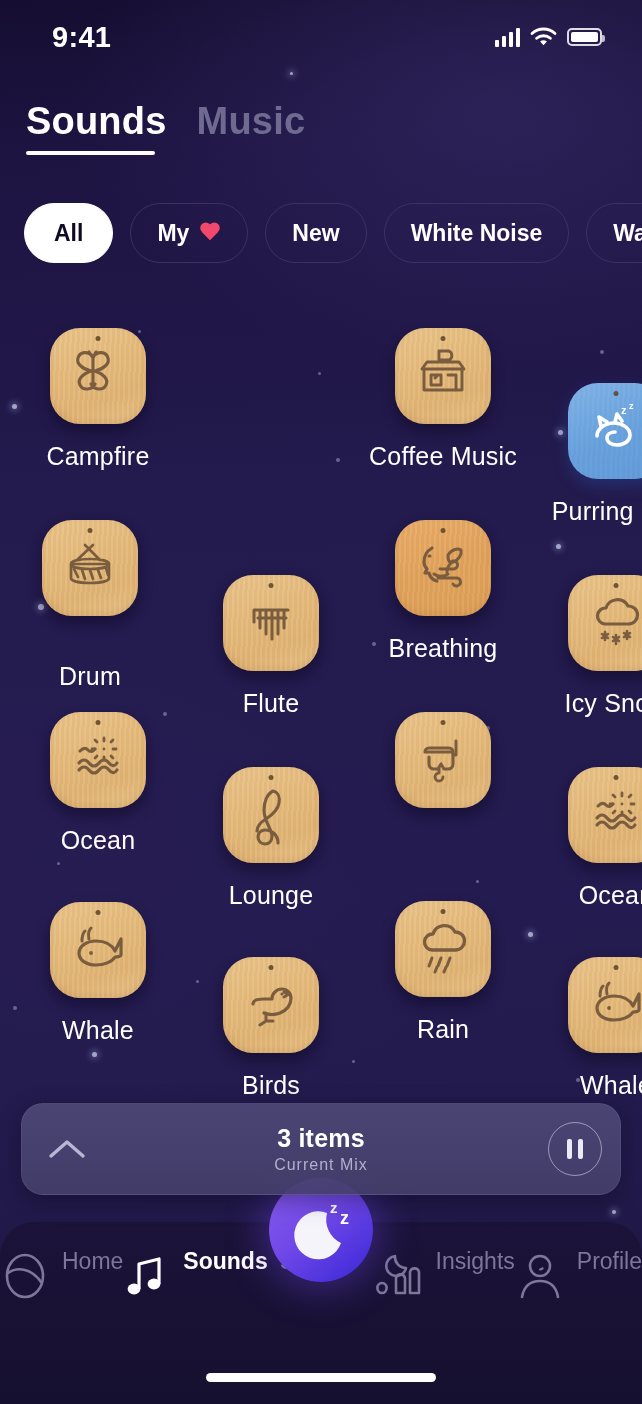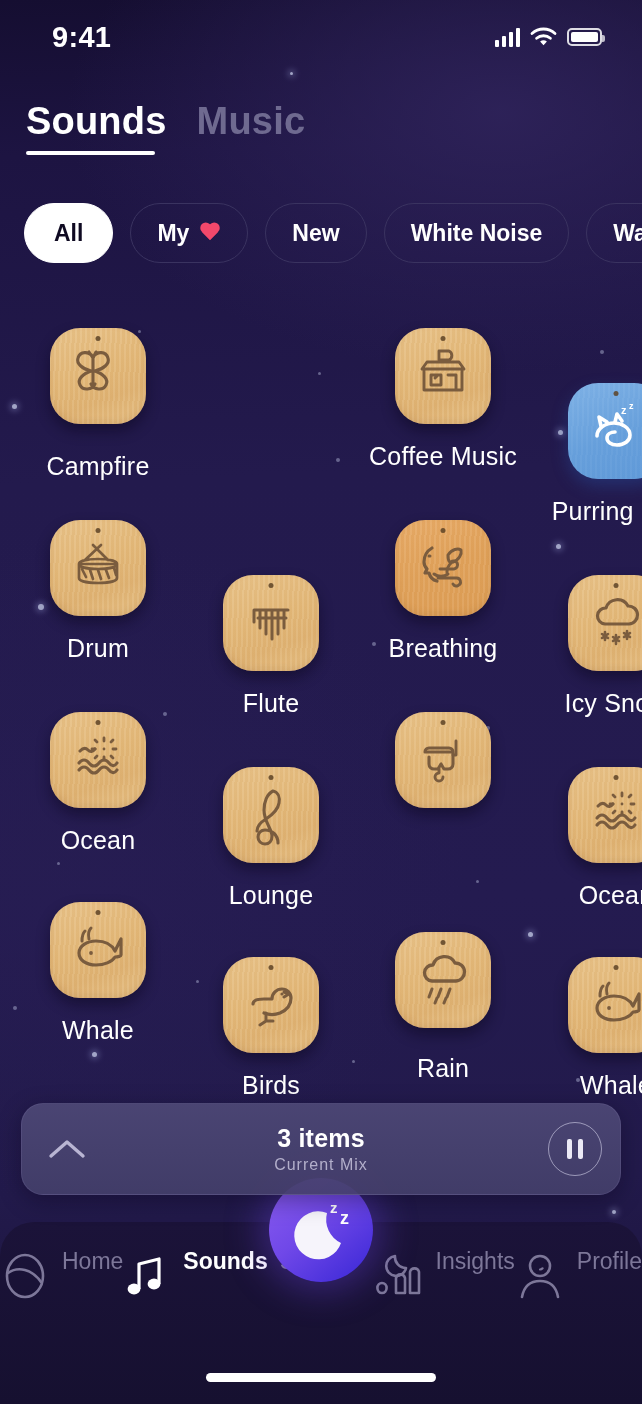--- a/index.html
+++ b/index.html
@@ -163,21 +163,21 @@
     </div>
     <div class="chip">
       <span>White Noise</span>
     </div>
     <div class="chip">
       <span>Water</span>
     </div>
   </div>
 
   <div class="grid" id="grid">
-      <div class="cell" style="left: 38px; top: 28px; width: 120px; gap: 10px;">
+      <div class="cell" style="left: 38px; top: 28px; width: 120px;">
         <div class="tile">
           <span class="peg"></span>
           <span>
             <svg width="70" height="70" viewBox="0 0 70 70">
               <path d="M30 16c-4-6-13-6-15 1-2 6 5 11 13 13-8 3-14 8-11 14 3 6 12 5 15-1M30 16c4-6 13-6 15 1 2 6-5 11-13 13 8 3 14 8 11 14-3 6-12 5-15-1M30 16v27M26 11l4 6 3-6" fill="none" stroke="#7a5c3e" stroke-width="3.1" stroke-linecap="round" stroke-linejoin="round"></path>
             </svg>
           </span>
         </div>
         <div class="lbl">Campfire</div>
       </div>
@@ -199,21 +199,21 @@
             <svg width="70" height="70" viewBox="0 0 70 70">
               <path d="M16 40c0-8 9-13 17-13s16 5 16 12c0 6-6 10-13 10-6 0-10-3-10-7s4-6 8-6" fill="none" stroke="#ffffff" stroke-width="3.6" stroke-linecap="round" stroke-linejoin="round"></path>
               <path d="M20 30l-2-9 8 5M34 26l2-8 5 7" fill="none" stroke="#ffffff" stroke-width="3.6" stroke-linecap="round" stroke-linejoin="round"></path>
               <text x="40" y="18" font-family="'Liberation Sans',sans-serif" font-size="11" font-weight="700" fill="#ffffff">z</text>
               <text x="48" y="13" font-family="'Liberation Sans',sans-serif" font-size="9" font-weight="700" fill="#ffffff">z</text>
             </svg>
           </span>
         </div>
         <div class="lbl">Purring Cat</div>
       </div>
-      <div class="cell" style="left: 38px; top: 220px; width: 120px;">
+      <div class="cell" style="left: 30px; top: 220px; width: 120px; gap: 28px;">
         <div class="tile">
           <span class="peg"></span>
           <span>
             <svg width="70" height="70" viewBox="0 0 70 70">
               <path d="M16 31h38v14c0 3-8 5-19 5s-19-2-19-5zM16 31c0-3 8-5 19-5s19 2 19 5-8 5-19 5-19-2-19-5M19 36l4 8M27 37l3 9M35 37l3 9M43 37l3 8M51 35l2 7M22 27l16-15M45 27L30 12" fill="none" stroke="#7a5c3e" stroke-width="2.7" stroke-linecap="round" stroke-linejoin="round"></path>
             </svg>
           </span>
         </div>
         <div class="lbl">Drum</div>
       </div>
@@ -319,21 +319,21 @@
           <span>
             <svg width="70" height="70" viewBox="0 0 70 70">
               <path d="M17 34c0-3 4-5 11-5h8a10 10 0 0 1 10-10c5 0 9 4 9 9 0 7-4 12-11 15-5 2-11 2-16 0" fill="none" stroke="#7a5c3e" stroke-width="3.2" stroke-linecap="round" stroke-linejoin="round"></path>
               <path d="M30 43v8M30 51h7M30 51l-6 4M48 22l5 2-5 3" fill="none" stroke="#7a5c3e" stroke-width="3" stroke-linecap="round" stroke-linejoin="round"></path>
               <circle cx="46" cy="24" r="1.6" fill="#7a5c3e"></circle>
             </svg>
           </span>
         </div>
         <div class="lbl">Birds</div>
       </div>
-      <div class="cell" style="left: 383px; top: 632px; width: 120px; gap: 8px;">
+      <div class="cell" style="left: 383px; top: 601px; width: 120px;">
         <div class="tile">
           <span class="peg"></span>
           <span>
             <svg width="70" height="70" viewBox="0 0 70 70">
               <path d="M24 36a8 8 0 0 1 1-16 12 12 0 0 1 22-2 8 8 0 0 1 1 18z" fill="none" stroke="#7a5c3e" stroke-width="3.3" stroke-linecap="round" stroke-linejoin="round"></path>
               <path d="M24 44l-3 8M33 44l-3 8M42 44l-3 8M29 53l-2 5M38 53l-2 5" fill="none" stroke="#7a5c3e" stroke-width="3" stroke-linecap="round" stroke-linejoin="round"></path>
             </svg>
           </span>
         </div>
         <div class="lbl">Rain</div>

